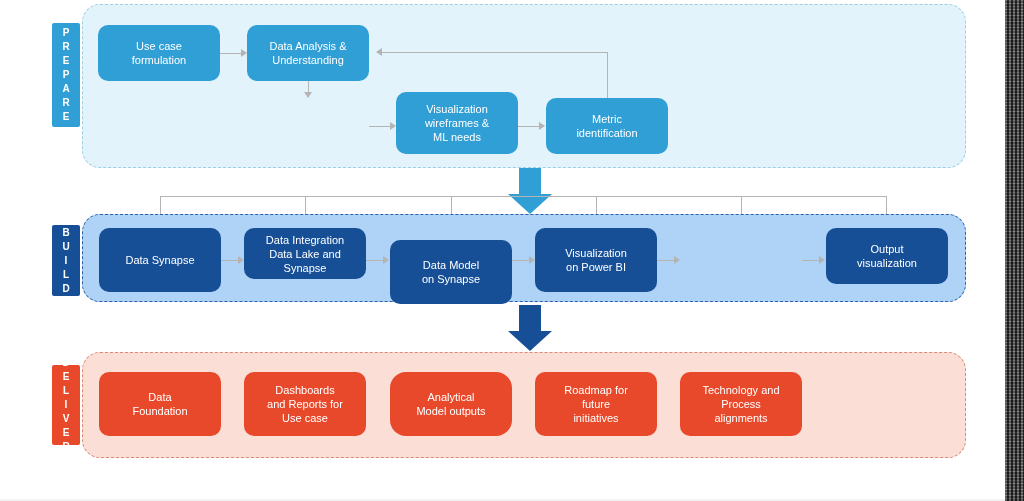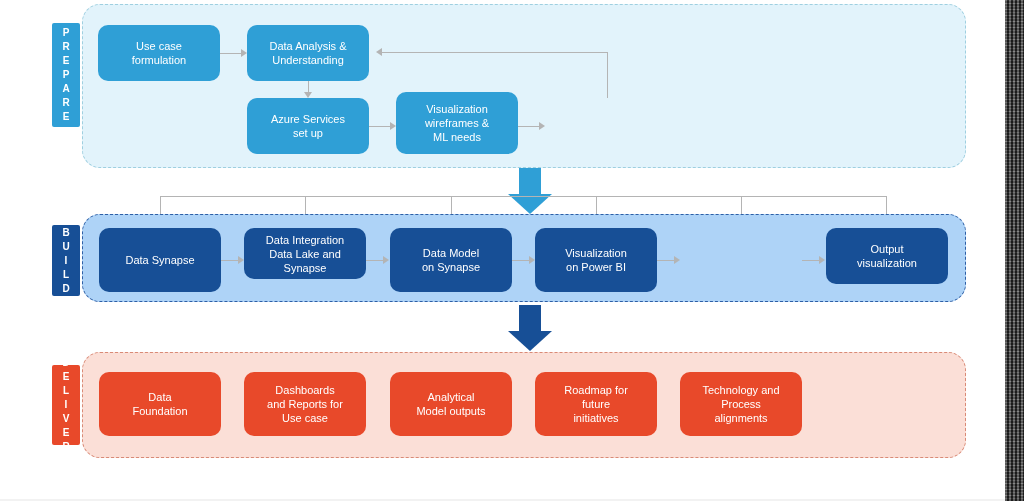--- a/index.html
+++ b/index.html
@@ -91,28 +91,28 @@
   </div>
 
   <div class="node p" style="left:98px;top:25px;width:122px;height:56px;">
       <div>Use case<br>formulation</div>
     </div>
 
   <div class="node p" style="left:247px;top:25px;width:122px;height:56px;">
       <div>Data Analysis &amp;<br>Understanding</div>
     </div>
 
-  <div class="node p" style="left:247px;top:98px;width:122px;height:56px;">
-      <div>Azure Services<br>set up</div>
-    </div>
 
   <div class="node p" style="left:396px;top:92px;width:122px;height:62px;">
       <div>Visualization<br>wireframes &amp;<br>ML needs</div>
     </div>
 
+  <div class="node p" style="left:546px;top:98px;width:122px;height:56px;">
+      <div>Metric<br>identification</div>
+    </div>
 
   <div class="ln h" style="left:220px;top:53px;width:21px;"></div>
   <div class="arrowhead ah-r" style="left:241px;top:49px;"></div>
 
   <div class="ln v" style="left:308px;top:81px;height:11px;"></div>
   <div class="arrowhead ah-d" style="left:304px;top:92px;"></div>
 
   <div class="ln h" style="left:369px;top:126px;width:21px;"></div>
   <div class="arrowhead ah-r" style="left:390px;top:122px;"></div>
 
@@ -152,21 +152,21 @@
         <div>D</div>
       </span>
   </div>
 
   <div class="node b" style="left:99px;top:228px;width:122px;height:64px;">
       <div>Data Synapse</div>
     </div>
   <div class="node b" style="left:244px;top:228px;width:122px;height:51px;">
       <div>Data Integration<br>Data Lake and<br>Synapse</div>
     </div>
-  <div class="node b" style="left:390px;top:228px;width:122px;height:64px;text-align:center;">
+  <div class="node b" style="left:390px;top:240px;width:122px;height:64px;text-align:center;">
       <div>Data Model<br>on Synapse</div>
     </div>
   <div class="node b" style="left:535px;top:228px;width:122px;height:64px;">
       <div>Visualization<br>on Power BI</div>
     </div>
   <div class="node b" style="left:826px;top:228px;width:122px;height:56px;">
       <div>Output<br>visualization</div>
     </div>
 
   <div class="ln h" style="left:221px;top:260px;width:17px;"></div>
@@ -197,21 +197,21 @@
         <div>R</div>
       </span>
   </div>
 
   <div class="node d" style="left:99px;top:372px;width:122px;height:64px;">
       <div>Data<br>Foundation</div>
     </div>
   <div class="node d" style="left:244px;top:372px;width:122px;height:64px;">
       <div>Dashboards<br>and Reports for<br>Use case</div>
     </div>
-  <div class="node d" style="left:390px;top:372px;width:122px;height:64px;">
+  <div class="node d" style="left:390px;top:372px;width:122px;height:64px;border-radius:16px;">
       <div>Analytical<br>Model outputs</div>
     </div>
   <div class="node d" style="left:535px;top:372px;width:122px;height:64px;">
       <div>Roadmap for<br>future<br>initiatives</div>
     </div>
   <div class="node d" style="left:680px;top:372px;width:122px;height:64px;">
       <div>Technology and<br>Process<br>alignments</div>
     </div>
 
   <div class="bottom-line"></div>

